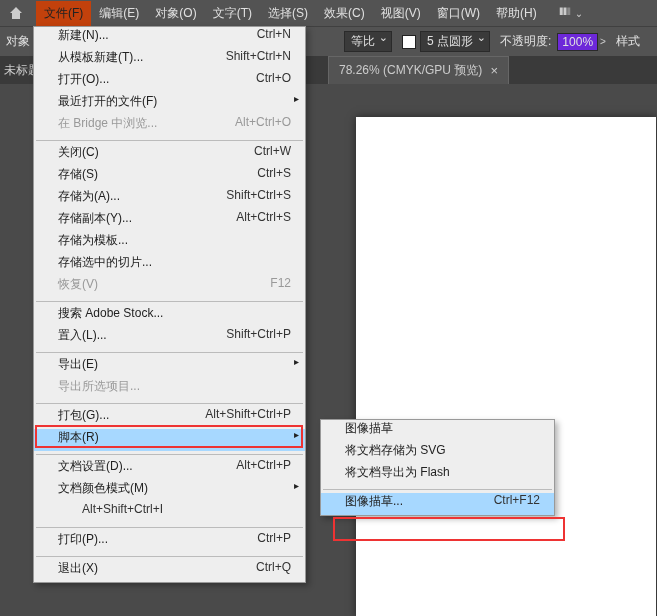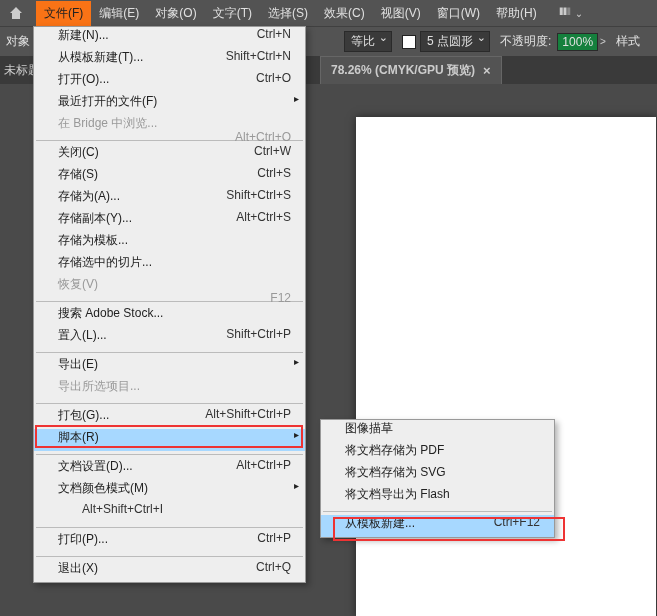--- a/index.html
+++ b/index.html
@@ -1,41 +1,41 @@
 <!DOCTYPE html>
 <html><head>
 <meta charset="utf-8">
 <style>
 * { margin: 0; padding: 0; box-sizing: border-box; font-family: "Microsoft YaHei", sans-serif; }
 body { background: #535353; width: 657px; height: 616px; overflow: hidden; position: relative; }
 .menubar { background: #535353; height: 26px; display: flex; align-items: center; padding-left: 8px; color: #e0e0e0; font-size: 12px; }
 .menubar .home-icon { width: 16px; height: 16px; margin-right: 12px; }
 .menubar .menu-item { padding: 4px 8px; cursor: pointer; }
-.menubar .menu-item.active { background: #f97316; color: #222; }
+.menubar .menu-item.active { background: #c2410c; color: #222; }
 .menubar .bars-icon { margin-left: 12px; color: #ccc; }
 .toolbar { background: #535353; height: 30px; display: flex; align-items: center; padding-left: 20px; color: #e0e0e0; font-size: 12px; border-top: 1px solid #404040; }
 .toolbar .label { margin-right: 6px; }
 .toolbar .dropdown { background: #3a3a3a; border: 1px solid #2a2a2a; padding: 1px 16px 1px 6px; margin-right: 10px; position: relative; color: #e0e0e0; font-size: 12px; }
 .toolbar .dropdown::after { content: '⌄'; position: absolute; right: 3px; top: -1px; font-size: 11px; }
 .toolbar .swatch { width: 14px; height: 14px; background: #fff; border: 1px solid #222; margin-right: 4px; }
-.toolbar .opacity-box { background: #15803d; border: 1px solid #2a2a2a; padding: 1px 4px; margin-right: 2px; }
-.tabbar { background: #3a3a3a; height: 28px; display: flex; align-items: flex-end; color: #ccc; font-size: 12px; font-weight: bold; }
+.toolbar .opacity-box { background: #6d28d9; border: 1px solid #2a2a2a; padding: 1px 4px; margin-right: 2px; }
+.tabbar { background: #3a3a3a; height: 28px; display: flex; align-items: flex-end; padding-left: 8px; color: #ccc; font-size: 12px; }
 .tabbar .tab { background: #535353; padding: 5px 10px 5px 10px; border-top: 1px solid #666; border-left: 1px solid #666; border-right: 1px solid #666; display: flex; align-items: center; }
 .tabbar .tab .close { margin-left: 8px; font-size: 13px; }
 .canvas-area { background: #4a4a4a; position: absolute; top: 84px; left: 0; right: 0; bottom: 0; }
 .canvas-page { background: #fff; position: absolute; left: 356px; top: 33px; width: 300px; height: 500px; box-shadow: 0 0 8px rgba(0,0,0,0.5); }
 .side-label { position: absolute; left: 0; top: 60px; color: #ccc; font-size: 12px; padding: 2px 4px; }
 
 .dropdown-menu { position: absolute; background: #eeeeee; border: 1px solid #999; box-shadow: 3px 3px 6px rgba(0,0,0,0.3); font-size: 12px; color: #222; }
 .dropdown-menu .row { display: flex; align-items: flex-start; height: 22px; padding: 0 14px 0 24px; white-space: nowrap; position: relative; }
 .dropdown-menu .row.hover { background: #a7d8ff; }
 .dropdown-menu .row.disabled { color: #999; gap: 36px; }
 .dropdown-menu .row .label { flex: 1; text-align: left; }
 .dropdown-menu .row .shortcut { margin-left: 24px; color: #333; }
-.dropdown-menu .row.disabled .shortcut { color: #999; margin-top: 15px; }
+.dropdown-menu .row.disabled .shortcut { color: #999; }
 .dropdown-menu .row .sub-arrow { position: absolute; right: 6px; font-size: 10px; }
 .dropdown-menu .sep { height: 1px; background: #bbb; margin: 3px 2px; }
 .red-box { position: absolute; border: 2px solid #e33; pointer-events: none; }
 
 .menu-file { left: 33px; top: 26px; width: 273px; }
 .menu-script { left: 320px; top: 419px; width: 235px; }
 
 .red-box.r1 { left: 35px; top: 425px; width: 268px; height: 23px; }
 .red-box.r2 { left: 333px; top: 517px; width: 232px; height: 24px; }
 </style>
@@ -187,29 +187,26 @@
     <div class="row">
       <span class="label">退出(X)</span>
       <span class="shortcut">Ctrl+Q</span>
     </div>
   </div>
 <div class="dropdown-menu menu-script" id="script-menu">
     <div class="row">
       <span class="label">图像描草</span>
     </div>
     <div class="row">
-      <span class="label">将文档存储为 PDF</span>
-    </div>
-    <div class="row">
       <span class="label">将文档存储为 SVG</span>
     </div>
     <div class="row">
       <span class="label">将文档导出为 Flash</span>
     </div>
     <div class="sep"></div>
     <div class="row hover">
-      <span class="label">从模板新建...</span>
+      <span class="label">图像描草...</span>
       <span class="shortcut">Ctrl+F12</span>
     </div>
   </div>
 
 <div class="red-box r1"></div>
 <div class="red-box r2"></div>
 
 </body></html>

